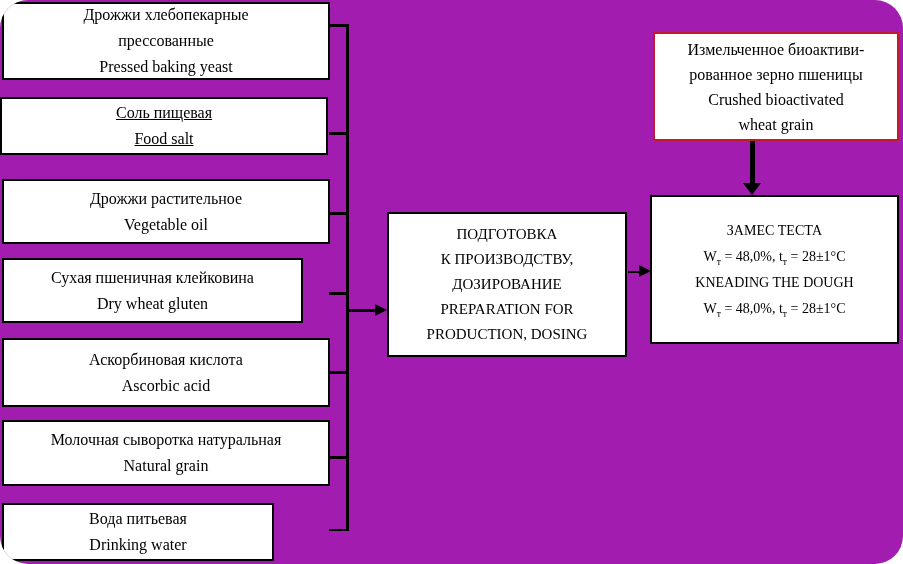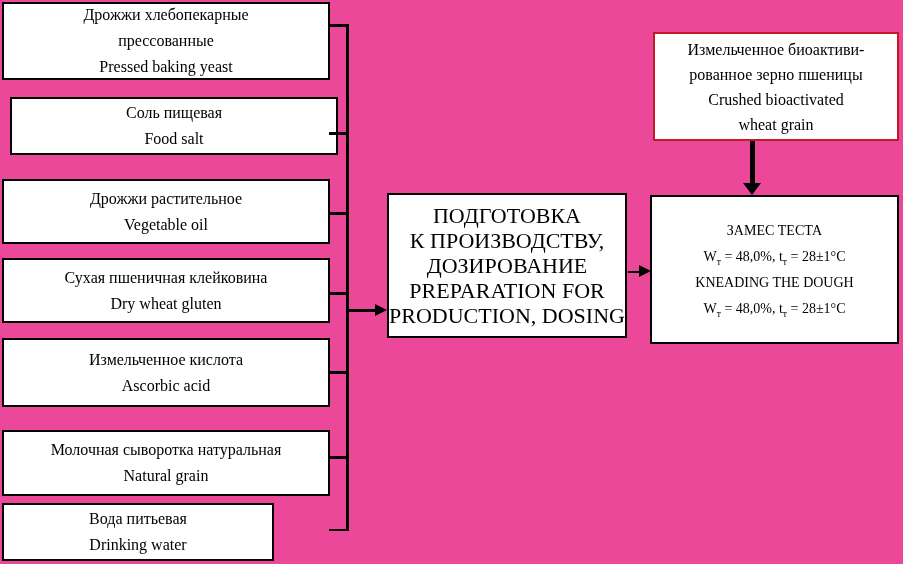--- a/index.html
+++ b/index.html
@@ -1,19 +1,20 @@
 <!DOCTYPE html>
 <html><head>
 <meta charset="utf-8">
 <style>
   html,body{margin:0;padding:0;background:#ffffff;}
   #canvas{
-    position:relative;width:903px;height:564px;background:#ec4899;
+    position:relative;width:903px;height:564px;background:#a21caf;
     font-family:"Liberation Serif","DejaVu Serif",serif;color:#000;
     overflow:hidden;
+    border-radius:28px;
   }
   .box{
     position:absolute;box-sizing:border-box;background:#fff;
     border:2px solid #000;
     display:flex;flex-direction:column;justify-content:center;align-items:center;
     text-align:center;font-size:16px;line-height:26px;
   }
   .box .ln{display:block;white-space:nowrap;}
   .thick{border-width:2.5px;}
   .redbox{border:2px solid #c11b2a;}
@@ -24,55 +25,55 @@
     border-top:6.5px solid transparent;border-bottom:6.5px solid transparent;
     border-left:12px solid #000;
   }
   .arrow-down{
     position:absolute;width:0;height:0;
     border-left:9px solid transparent;border-right:9px solid transparent;
     border-top:12px solid #000;
   }
   .shaft-v{position:absolute;background:#000;width:4.5px;}
   sub{font-size:0.68em;line-height:0;}
-  .prep{font-size:22px;line-height:25px;}
+  .prep{font-size:15px;line-height:25px;margin-top:19px;}
   .knead{font-size:14px;line-height:26px;}
 </style>
 </head>
 <body>
 
 <div id="canvas">
 
   <div class="box" style="left:2px;top:2px;width:328px;height:78px;">
     <span class="ln">Дрожжи хлебопекарные</span>
     <span class="ln">прессованные</span>
     <span class="ln">Pressed baking yeast</span>
   </div>
 
-  <div class="box" style="left:10px;top:97px;width:328px;height:58px;">
+  <div class="box" style="left:0;top:97px;width:328px;height:58px;text-decoration:underline;">
     <span class="ln">Соль пищевая</span>
     <span class="ln">Food salt</span>
   </div>
 
   <div class="box" style="left:2px;top:179px;width:328px;height:65px;">
     <span class="ln">Дрожжи растительное</span>
     <span class="ln">Vegetable oil</span>
   </div>
 
-  <div class="box" style="left:2px;top:258px;width:328px;height:65px;">
+  <div class="box" style="left:2px;top:258px;width:301px;height:65px;">
     <span class="ln">Сухая пшеничная клейковина</span>
     <span class="ln">Dry wheat gluten</span>
   </div>
 
   <div class="box" style="left:2px;top:338px;width:328px;height:69px;">
-    <span class="ln">Измельченное кислота</span>
+    <span class="ln">Аскорбиновая кислота</span>
     <span class="ln">Ascorbic acid</span>
   </div>
 
-  <div class="box" style="left:2px;top:430px;width:328px;height:66px;">
+  <div class="box" style="left:2px;top:420px;width:328px;height:66px;">
     <span class="ln">Молочная сыворотка натуральная</span>
     <span class="ln">Natural grain</span>
   </div>
 
   <div class="box" style="left:2px;top:503px;width:272px;height:58px;">
     <span class="ln">Вода питьевая</span>
     <span class="ln">Drinking water</span>
   </div>
 
   <div class="vline" style="left:346px;top:24px;height:507px;"></div>

